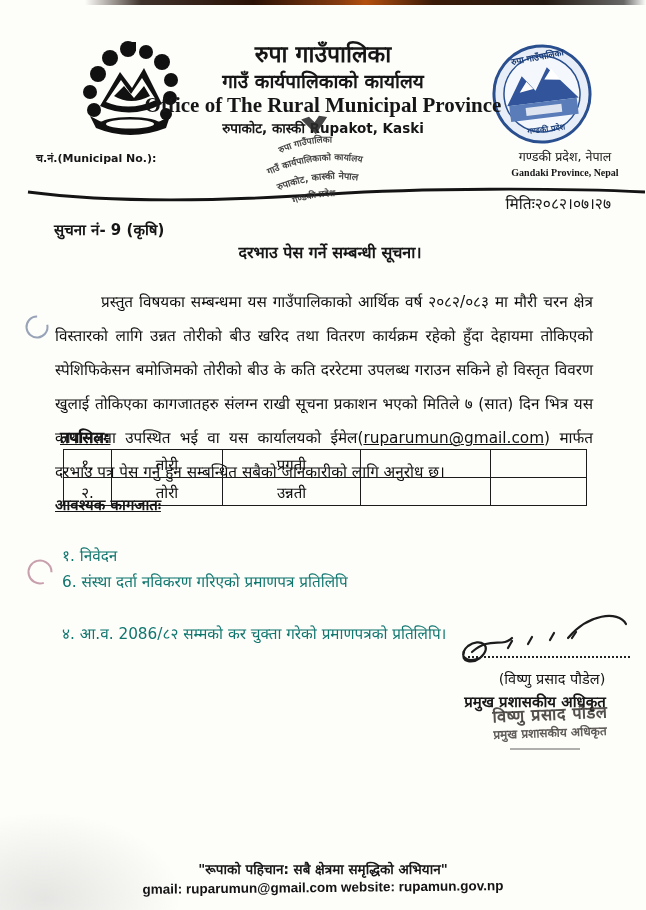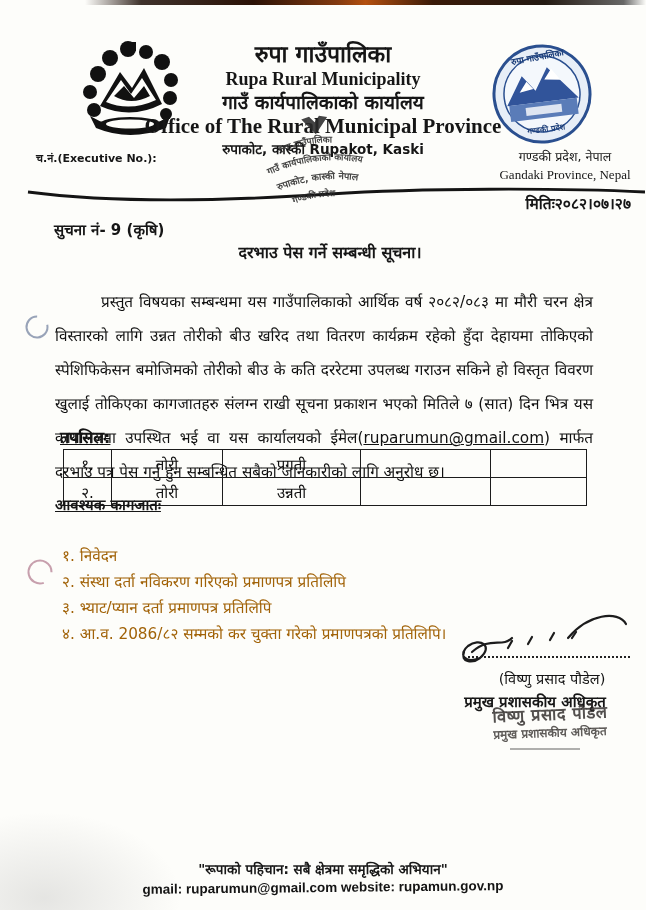--- a/index.html
+++ b/index.html
@@ -25,41 +25,41 @@
   
   .hdr-center { left:113px; top:40px; width:420px; }
   .hdr-line1 { font-size:23px; font-weight:bold; line-height:1.25; }
   .hdr-line2 { font-size:18px; font-weight:bold; }
   .hdr-line3 { font-size:19px; font-weight:bold; line-height:1.3; }
   .hdr-line4 { font-size:21px; font-weight:bold; }
   .hdr-line5 { font-size:13.5px; font-weight:bold; margin-top:1px; }
   .province { left:495px; top:148px; width:140px; font-size:12.5px; line-height:1.45;text-align:center; }
   .ref-block { left:36px; top:150px; font-size:11px; font-weight:bold; line-height:1.7; }
   .sep-line { left:0; top:182px; width:646px; height:26px; }
-  .date-line { right:15px; top:192px; font-size:15.5px; font-weight:bold; }
+  .date-line { right:35px; top:192px; font-size:15.5px; font-weight:normal; }
 
   
   .notice-no { left:54px; top:219px; font-size:15px; font-weight:bold; }
   .subject { left:0; top:241px; width:660px; font-size:16px; font-weight:bold; text-align:center; }
   .bodytext { left:55px; top:270px; width:538px; font-size:15.3px; line-height:34px;
     text-align:justify; text-indent:46px; color:#101010; }
   .email-u { text-decoration:underline; }
   .tapasil { left:42px; top:426px; font-size:16px; font-weight:bold; text-decoration:underline;margin-left:18px; }
 
   
   table.spec { position:absolute; left:63px; top:449px; width:523px;
     border-collapse:collapse; table-layout:fixed; }
   table.spec th, table.spec td { border:1.7px solid #1c1c1c; font-size:15px;
     text-align:center; padding:1px 3px; height:25px; color:#101010; }
   table.spec th { font-weight:bold; }
   col.c1{width:48px} col.c2{width:111px} col.c3{width:138px} col.c4{width:130px} col.c5{width:96px}
 
   
   .docs-head { left:55px; top:494px; font-size:15px; font-weight:bold; text-decoration:underline; }
-  .doc-item { left:62px; width:540px; font-size:15.3px; color:#a16207; }
+  .doc-item { left:62px; width:540px; font-size:15.3px; color:#0f766e; }
 
   
   .sig-dots { left:468px; top:656px; width:162px; border-bottom:2.6px dotted #232323; }
   .sig-name { left:452px; top:668px; width:200px; text-align:center; font-size:14.5px; color:#141414; }
   .sig-title { left:430px; top:691px; width:210px; text-align:center; font-size:15px; font-weight:bold; }
   .stamp-name { left:445px; top:702px; width:210px; text-align:center; font-size:16.5px;
     font-weight:bold; color:rgba(45,42,40,.82); transform:rotate(-2.5deg); letter-spacing:.5px; }
   .stamp-title { left:455px; top:724px; width:190px; text-align:center; font-size:12px;
     font-weight:bold; color:rgba(50,46,44,.78); transform:rotate(-2deg); }
   .stamp-underline { left:510px; top:748px; width:70px; border-bottom:2px solid rgba(80,80,80,.45); }
@@ -106,33 +106,32 @@
     <text x="52" y="20" text-anchor="middle" font-size="9" font-weight="bold" fill="#1d3f7a" transform="rotate(-4 52 20)">रुपा गाउँपालिका</text>
     <path d="M16 62 L34 34 L46 50 L60 28 L88 62 Z" fill="#31549a"></path>
     <path d="M30 50 L38 40 L44 48 Z M56 40 L64 30 L72 42 Z" fill="#ffffff"></path>
     <rect x="18" y="62" width="68" height="16" fill="#5a7cb8"></rect>
     <rect x="34" y="66" width="36" height="8" fill="#ffffff" opacity=".8"></rect>
     <text x="52" y="92" text-anchor="middle" font-size="8" font-weight="bold" fill="#1d3f7a">गण्डकी प्रदेश</text>
   </svg>
 
   <div class="abs hdr-center center">
     <div class="np hdr-line1">रुपा गाउँपालिका</div>
-    <div class="en hdr-line2">Rupa Rural Municipality</div>
     <div class="np hdr-line3">गाउँ कार्यपालिकाको कार्यालय</div>
     <div class="en hdr-line4">Office of The Rural Municipal Province</div>
     <div class="np hdr-line5">रुपाकोट, कास्की Rupakot, Kaski</div>
   </div>
 
   <div class="abs province center np">
     <div>गण्डकी प्रदेश, नेपाल</div>
-    <div class="en" style="font-size:13px;">Gandaki Province, Nepal</div>
+    <div class="en" style="font-size:10px;font-weight:bold;">Gandaki Province, Nepal</div>
   </div>
 
   <div class="abs ref-block np">
-    <div>च.नं.(Executive No.):</div>
+    <div>च.नं.(Municipal No.):</div>
   </div>
 
   <svg class="abs sep-line" viewBox="0 0 646 26">
     <path d="M28 10 C120 22 240 18 330 12 S560 6 645 10" fill="none" stroke="#141414" stroke-width="2.8"></path>
   </svg>
 
   <svg class="abs" style="left:244px;top:110px;transform:rotate(-6deg);" width="150" height="108" viewBox="0 0 150 108" opacity="0.88">
     <defs>
       <path id="arc1" d="M30 42 Q75 24 120 42"></path>
       <path id="arc2" d="M22 60 Q75 42 128 60"></path>
@@ -178,22 +177,21 @@
       <td>तोरी</td>
       <td>उन्नती</td>
       <td></td>
       <td></td>
     </tr>
   </tbody>
     </table>
 
   <div class="abs docs-head np">आवश्यक कागजातः</div>
   <div class="abs doc-item np" style="top:545px;">१. निवेदन</div>
-  <div class="abs doc-item np" style="top:571px;">२. संस्था दर्ता नविकरण गरिएको प्रमाणपत्र प्रतिलिपि</div>
-  <div class="abs doc-item np" style="top:597px;">३. भ्याट/प्यान दर्ता प्रमाणपत्र प्रतिलिपि</div>
+  <div class="abs doc-item np" style="top:571px;">6. संस्था दर्ता नविकरण गरिएको प्रमाणपत्र प्रतिलिपि</div>
   <div class="abs doc-item np" style="top:623px;">४. आ.व. 2086/८२ सम्मको कर चुक्ता गरेको प्रमाणपत्रको प्रतिलिपि।</div>
 
   <svg class="abs" style="left:450px;top:608px;" width="180" height="60" viewBox="0 0 180 60">
     <g fill="none" stroke="#1c1c1c" stroke-width="2.2" stroke-linecap="round">
       <path d="M30 50 C14 56 8 46 18 38 C30 29 44 38 30 50 C22 56 10 54 14 44"></path>
       <path d="M22 44 C40 28 52 40 62 30"></path>
       <path d="M58 40 l4 -7"></path>
         <path d="M78 36 l4 -7"></path>
         <path d="M100 32 l4 -7"></path>
         <path d="M122 30 l4 -6"></path>

